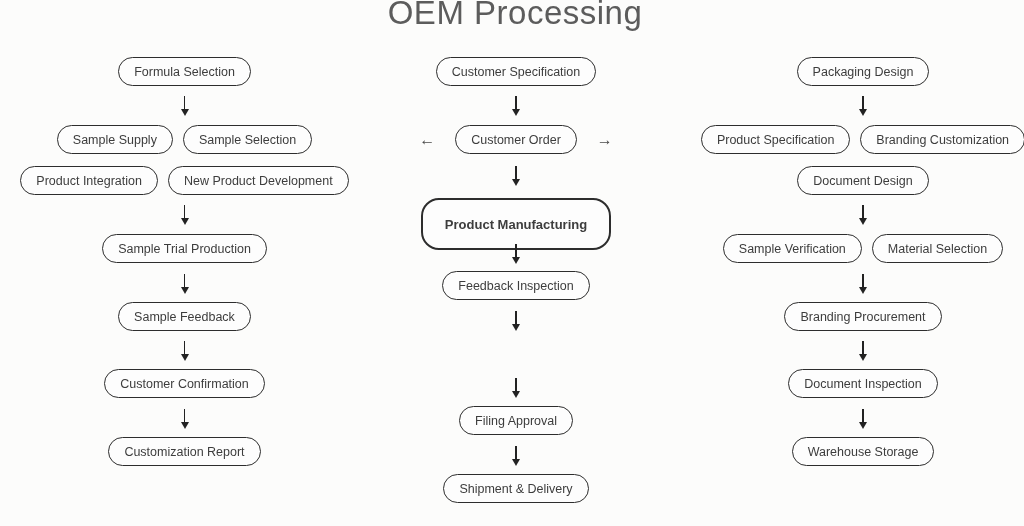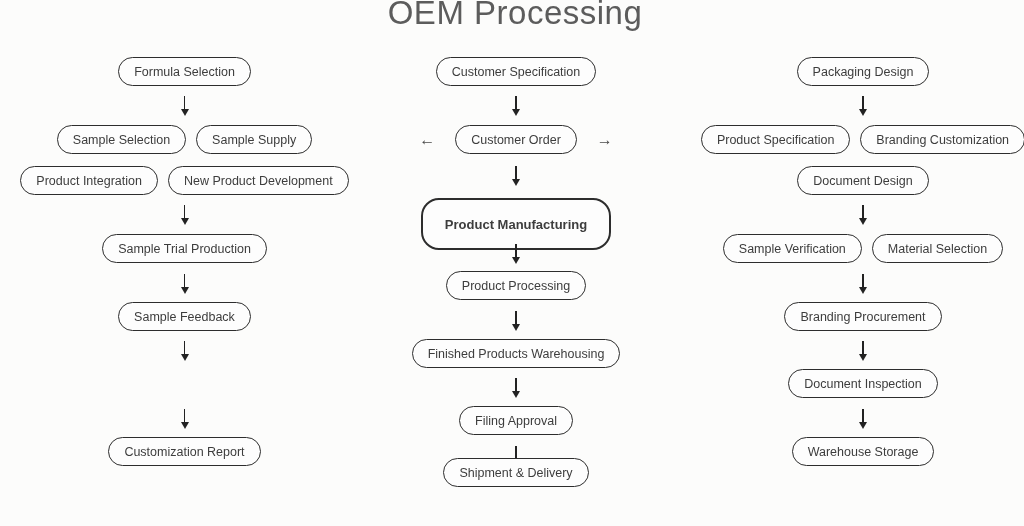--- a/index.html
+++ b/index.html
@@ -108,22 +108,22 @@
 
   <div class="col col-left">
     <div class="row" style="top:57px">
       <div class="node">Formula Selection</div>
     </div>
     <div class="v-arrow" style="top:96px">
         <span class="shaft"></span>
         <span class="head"></span>
       </div>
     <div class="row" style="top:125px">
+      <div class="node">Sample Supply</div>
       <div class="node">Sample Selection</div>
-      <div class="node">Sample Supply</div>
     </div>
     <div class="row" style="top:166px">
       <div class="node">Product Integration</div>
       <div class="node">New Product Development</div>
     </div>
     <div class="v-arrow" style="top:205px">
         <span class="shaft"></span>
         <span class="head"></span>
       </div>
     <div class="row" style="top:234px">
@@ -133,20 +133,23 @@
         <span class="shaft"></span>
         <span class="head"></span>
       </div>
     <div class="row" style="top:302px">
       <div class="node">Sample Feedback</div>
     </div>
     <div class="v-arrow" style="top:341px">
         <span class="shaft"></span>
         <span class="head"></span>
       </div>
+    <div class="row" style="top:369px">
+      <div class="node">Customer Confirmation</div>
+    </div>
     <div class="v-arrow" style="top:409px">
         <span class="shaft"></span>
         <span class="head"></span>
       </div>
     <div class="row" style="top:437px">
       <div class="node">Customization Report</div>
     </div>
   </div>
 
   <div class="col col-mid">
@@ -167,41 +170,38 @@
         <span class="head"></span>
       </div>
     <div class="row" style="top:198px">
       <div class="node emphasis">Product Manufacturing</div>
     </div>
     <div class="v-arrow" style="top:244px">
         <span class="shaft"></span>
         <span class="head"></span>
       </div>
     <div class="row" style="top:271px">
-      <div class="node">Product Processing</div>
+      <div class="node">Feedback Inspection</div>
     </div>
     <div class="v-arrow" style="top:311px">
         <span class="shaft"></span>
         <span class="head"></span>
       </div>
-    <div class="row" style="top:339px">
-      <div class="node">Finished Products Warehousing</div>
-    </div>
     <div class="v-arrow" style="top:378px">
         <span class="shaft"></span>
         <span class="head"></span>
       </div>
     <div class="row" style="top:406px">
       <div class="node">Filing Approval</div>
     </div>
     <div class="v-arrow" style="top:446px">
         <span class="shaft"></span>
         <span class="head"></span>
       </div>
-    <div class="row" style="top:458px">
+    <div class="row" style="top:474px">
       <div class="node">Shipment &amp; Delivery</div>
     </div>
   </div>
 
   <div class="col col-right">
     <div class="row" style="top:57px">
       <div class="node">Packaging Design</div>
     </div>
     <div class="v-arrow" style="top:96px">
         <span class="shaft"></span>

